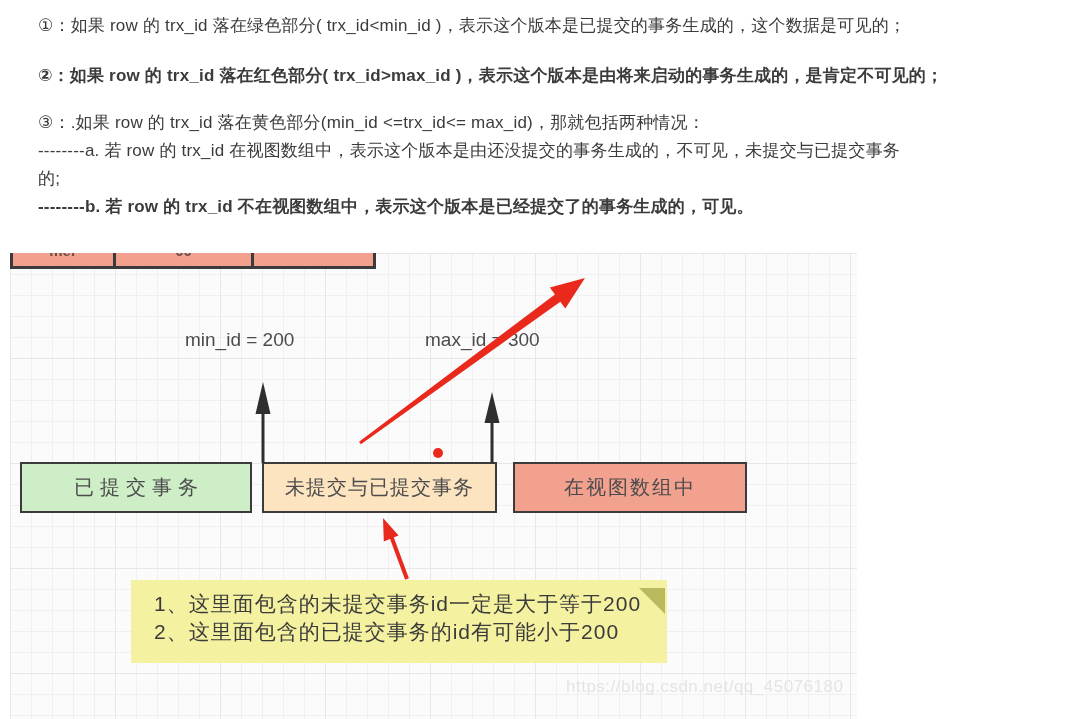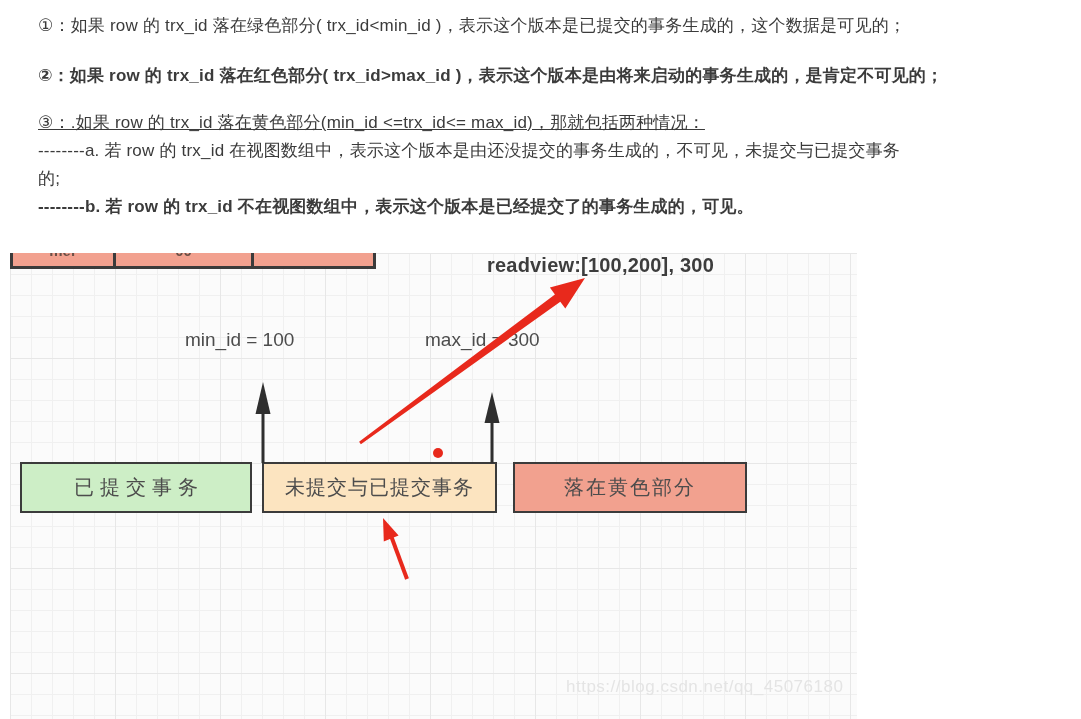--- a/index.html
+++ b/index.html
@@ -8,21 +8,21 @@
     background:#ffffff;
     font-family:"Liberation Sans","DejaVu Sans",sans-serif;
   }
   
   .note-line{
     position:absolute;left:10px;white-space:nowrap;
     font-size:17px;color:#3b3b3b;letter-spacing:0.2px;margin-left:28px;
   }
   .nl1{top:14px;}
   .nl2{top:64px;font-weight:bold;}
-  .nl3{top:111px;text-decoration:underline;}
+  .nl3{top:111px;}
   .nl4{top:139px;}
   .nl5{top:167px;}
   .nl6{top:195px;font-weight:bold;}
   
   .diagram{
     position:absolute;left:10px;top:253px;width:847px;height:466px;
     background-color:#fbfbfb;
     background-image:
       repeating-linear-gradient(to right,#e7e7e7 0 1px,transparent 1px 105px),
       repeating-linear-gradient(to bottom,#e7e7e7 0 1px,transparent 1px 105px),
@@ -111,35 +111,39 @@
       <div class="trx-frag">mer</div>
     </div>
     <div class="trx-cell c2">
       <div class="trx-frag">00</div>
     </div>
     <div class="trx-cell c3">
       <div class="trx-frag"></div>
     </div>
   </div>
 
-  <div class="readview-label">readview:[100,200], 300</div>
 
-  <div class="range-label min-label">min_id = 100</div>
+  <div class="range-label min-label">min_id = 200</div>
   <div class="range-label max-label">max_id = 300</div>
 
   <div class="tx-box box-mixed">
     <span>未提交与已提交事务</span>
   </div>
   <div class="tx-box box-committed">
     <span>已提交事务</span>
   </div>
   <div class="tx-box box-notstarted">
-    <span>落在黄色部分</span>
+    <span>在视图数组中</span>
   </div>
 
+  <div class="sticky-note">
+    <div class="sticky-fold"></div>
+    <div class="sticky-line sl1">1、这里面包含的未提交事务id一定是大于等于200</div>
+    <div class="sticky-line sl2">2、这里面包含的已提交事务的id有可能小于200</div>
+  </div>
 
   <div class="watermark">https://blog.csdn.net/qq_45076180</div>
 
   <svg class="arrow-layer" viewBox="0 0 847 466">
 
     <line x1="253" y1="158" x2="253" y2="210" stroke-width="3" stroke="#2f2f2f"></line>
     <polygon points="253,129 245.5,161 260.5,161" fill="#2f2f2f"></polygon>
 
     <line x1="482" y1="168" x2="482" y2="210" stroke-width="3" stroke="#2f2f2f"></line>
     <polygon points="482,139 474.5,170 489.5,170" fill="#2f2f2f"></polygon>

